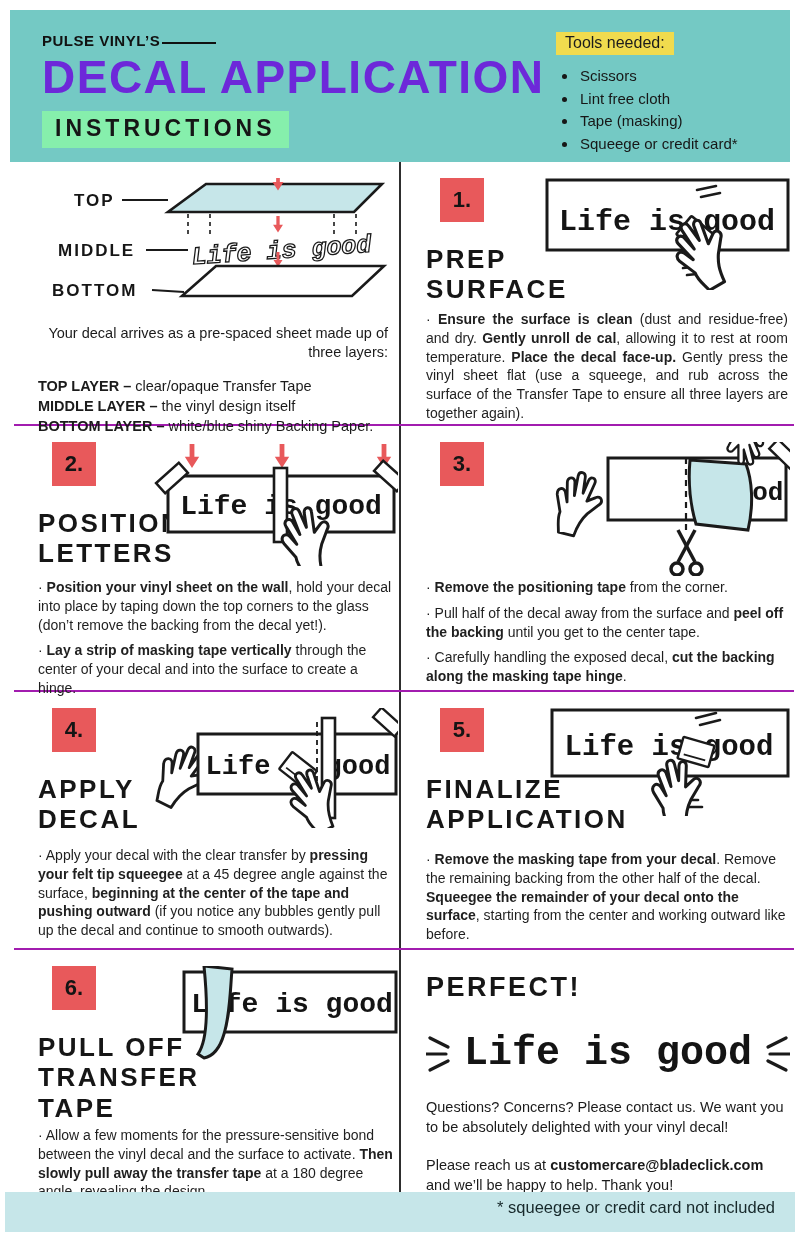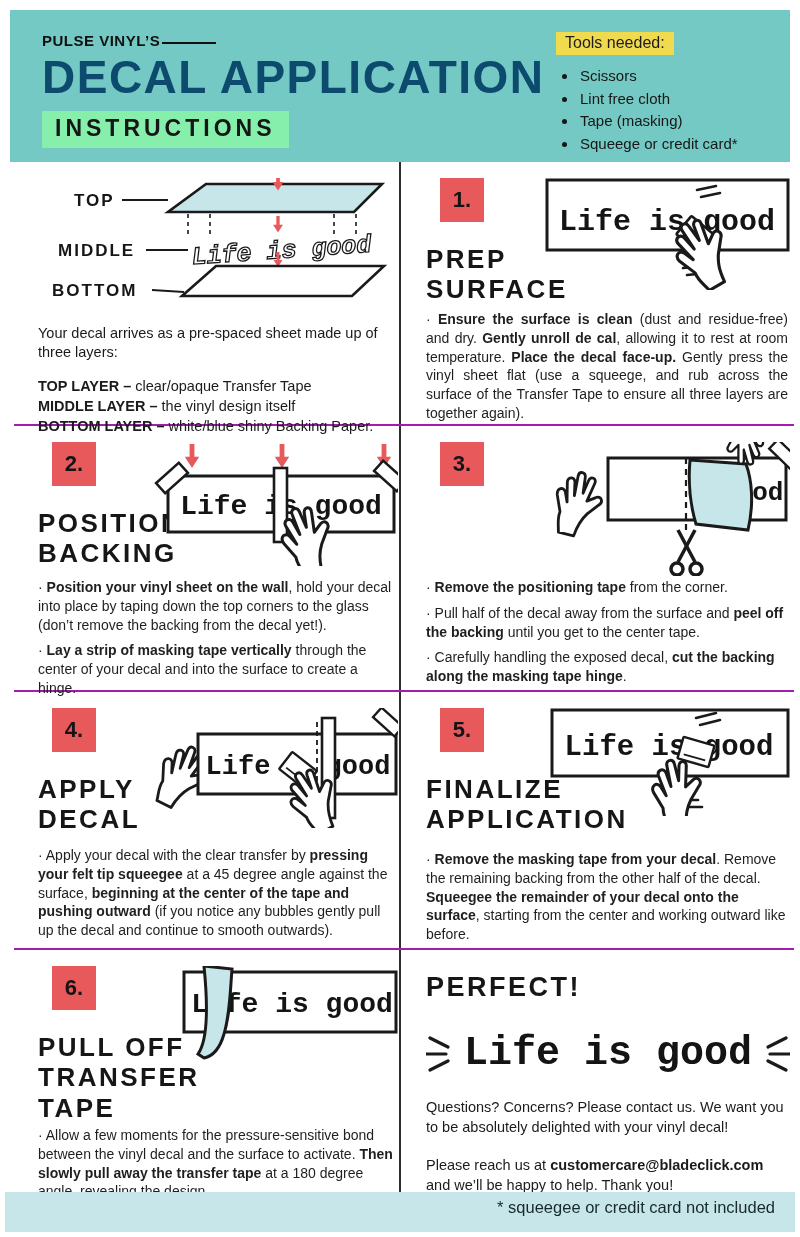--- a/index.html
+++ b/index.html
@@ -4,21 +4,21 @@
 <style>
   html,body{margin:0;padding:0;background:#fff;}
   .page{position:relative;width:800px;height:1237px;background:#fff;overflow:hidden;
         font-family:"Liberation Sans",sans-serif;color:#1b1b1b;outline:1px solid #ddd;}
 
   
   .hero{position:absolute;left:10px;right:10px;top:10px;height:152px;background:#74C9C4;}
   .hero-left{position:absolute;left:32px;top:22px;}
   .brand-row{font-size:15px;font-weight:700;letter-spacing:.5px;color:#111;}
   .brand-line{display:inline-block;width:54px;border-bottom:2px solid #111;margin-left:2px;vertical-align:2px;}
-  .big-title{margin:4px 0 10px;font-size:46px;font-weight:700;letter-spacing:1.5px;color:#0c4a6e;line-height:1.05;}
+  .big-title{margin:4px 0 10px;font-size:46px;font-weight:700;letter-spacing:1.5px;color:#6d28d9;line-height:1.05;}
   .subtitle-badge{display:inline-block;background:#86efac;padding:4px 13px 6px;font-size:23px;font-weight:700;letter-spacing:4px;color:#161616;}
   .tools{position:absolute;right:26px;top:22px;width:208px;}
   .tools-label{display:inline-block;background:#F0DB4E;padding:2px 9px 3px;font-size:16px;color:#1c1c1c;}
   .tools-list{margin:10px 0 0;padding-left:22px;font-size:15px;line-height:1.5;color:#171717;}
   .tools-list li{padding-left:2px;}
 
   
   .grid{position:absolute;left:14px;right:14px;top:162px;height:1034px;display:grid;
         grid-template-columns:1fr 1fr;grid-template-rows:264px 266px 258px 246px;}
   .vline{position:absolute;left:50%;top:0;bottom:0;width:2px;margin-left:-1px;background:#2e2e2e;}
@@ -30,21 +30,21 @@
             font-size:22px;font-weight:700;color:#141414;margin:0 0 10px 14px;}
   .step-title{font-size:26px;font-weight:700;letter-spacing:2.5px;line-height:1.18;color:#161616;}
   .step-title span{display:block;white-space:nowrap;}
   .step-art{position:absolute;top:0;right:0;}
   .step-body{margin-top:10px;font-size:14px;line-height:1.34;color:#1f1f1f;max-width:362px;}
   .step-body p{margin:0 0 7px;}
   .just p{text-align:justify;}
   b{font-weight:700;}
 
   
-  .intro-lead{margin:12px 0 0;font-size:14.5px;line-height:1.34;max-width:350px;}
+  .intro-lead{margin:12px 0 0;font-size:14.5px;line-height:1.34;max-width:350px;text-align:right;}
   .intro-layers{margin:13px 0 0;font-size:14.5px;line-height:1.38;}
   .intro-layers p{margin:0;}
 
   
   .perfect-title{margin:6px 0 0;font-size:27px;font-weight:700;letter-spacing:2.5px;color:#161616;}
   .perfect-decal{display:flex;align-items:center;justify-content:center;gap:12px;margin:28px 0 22px;}
   .perfect-decal .word{font:700 40px "Liberation Mono",monospace;color:#141414;white-space:nowrap;}
   .spark.flip{transform:scaleX(-1);}
   .perfect-body{font-size:14.5px;line-height:1.36;max-width:360px;}
   .perfect-body p{margin:0 0 19px;}
@@ -159,21 +159,21 @@
       <div class="step-body just">
         <p>· <b>Ensure the surface is clean</b> (dust and residue-free) and dry. <b>Gently unroll de cal</b>, allowing it to rest at room temperature. <b>Place the decal face-up.</b> Gently press the vinyl sheet flat (use a squeege, and rub across the surface of the Transfer Tape to ensure all three layers are together again).</p>
       </div>
     </section>
 
     <section class="cell hb">
       <div class="step-head" style="height:126px">
         <div class="step-num">2.</div>
         <h2 class="step-title">
           <span>POSITION</span>
-          <span>BACKING</span>
+          <span>LETTERS</span>
           <span></span>
         </h2>
         <svg class="step-art" width="252" height="124" viewBox="0 0 252 124">
           <use href="#redarrow" transform="translate(46,2) scale(0.8)"></use>
           <use href="#redarrow" transform="translate(136,2) scale(0.8)"></use>
           <use href="#redarrow" transform="translate(238,2) scale(0.8)"></use>
           <rect x="22" y="34" width="226" height="56" fill="#fff" stroke="#1a1a1a" stroke-width="3"></rect>
           <text x="135" y="72" text-anchor="middle" style="font:700 28px 'Liberation Mono',monospace" fill="#141414">Life is good</text>
           <use href="#tapebit" transform="translate(26,36) rotate(-42) scale(0.85)"></use>
           <use href="#tapebit" transform="translate(244,34) rotate(42) scale(0.85)"></use>

